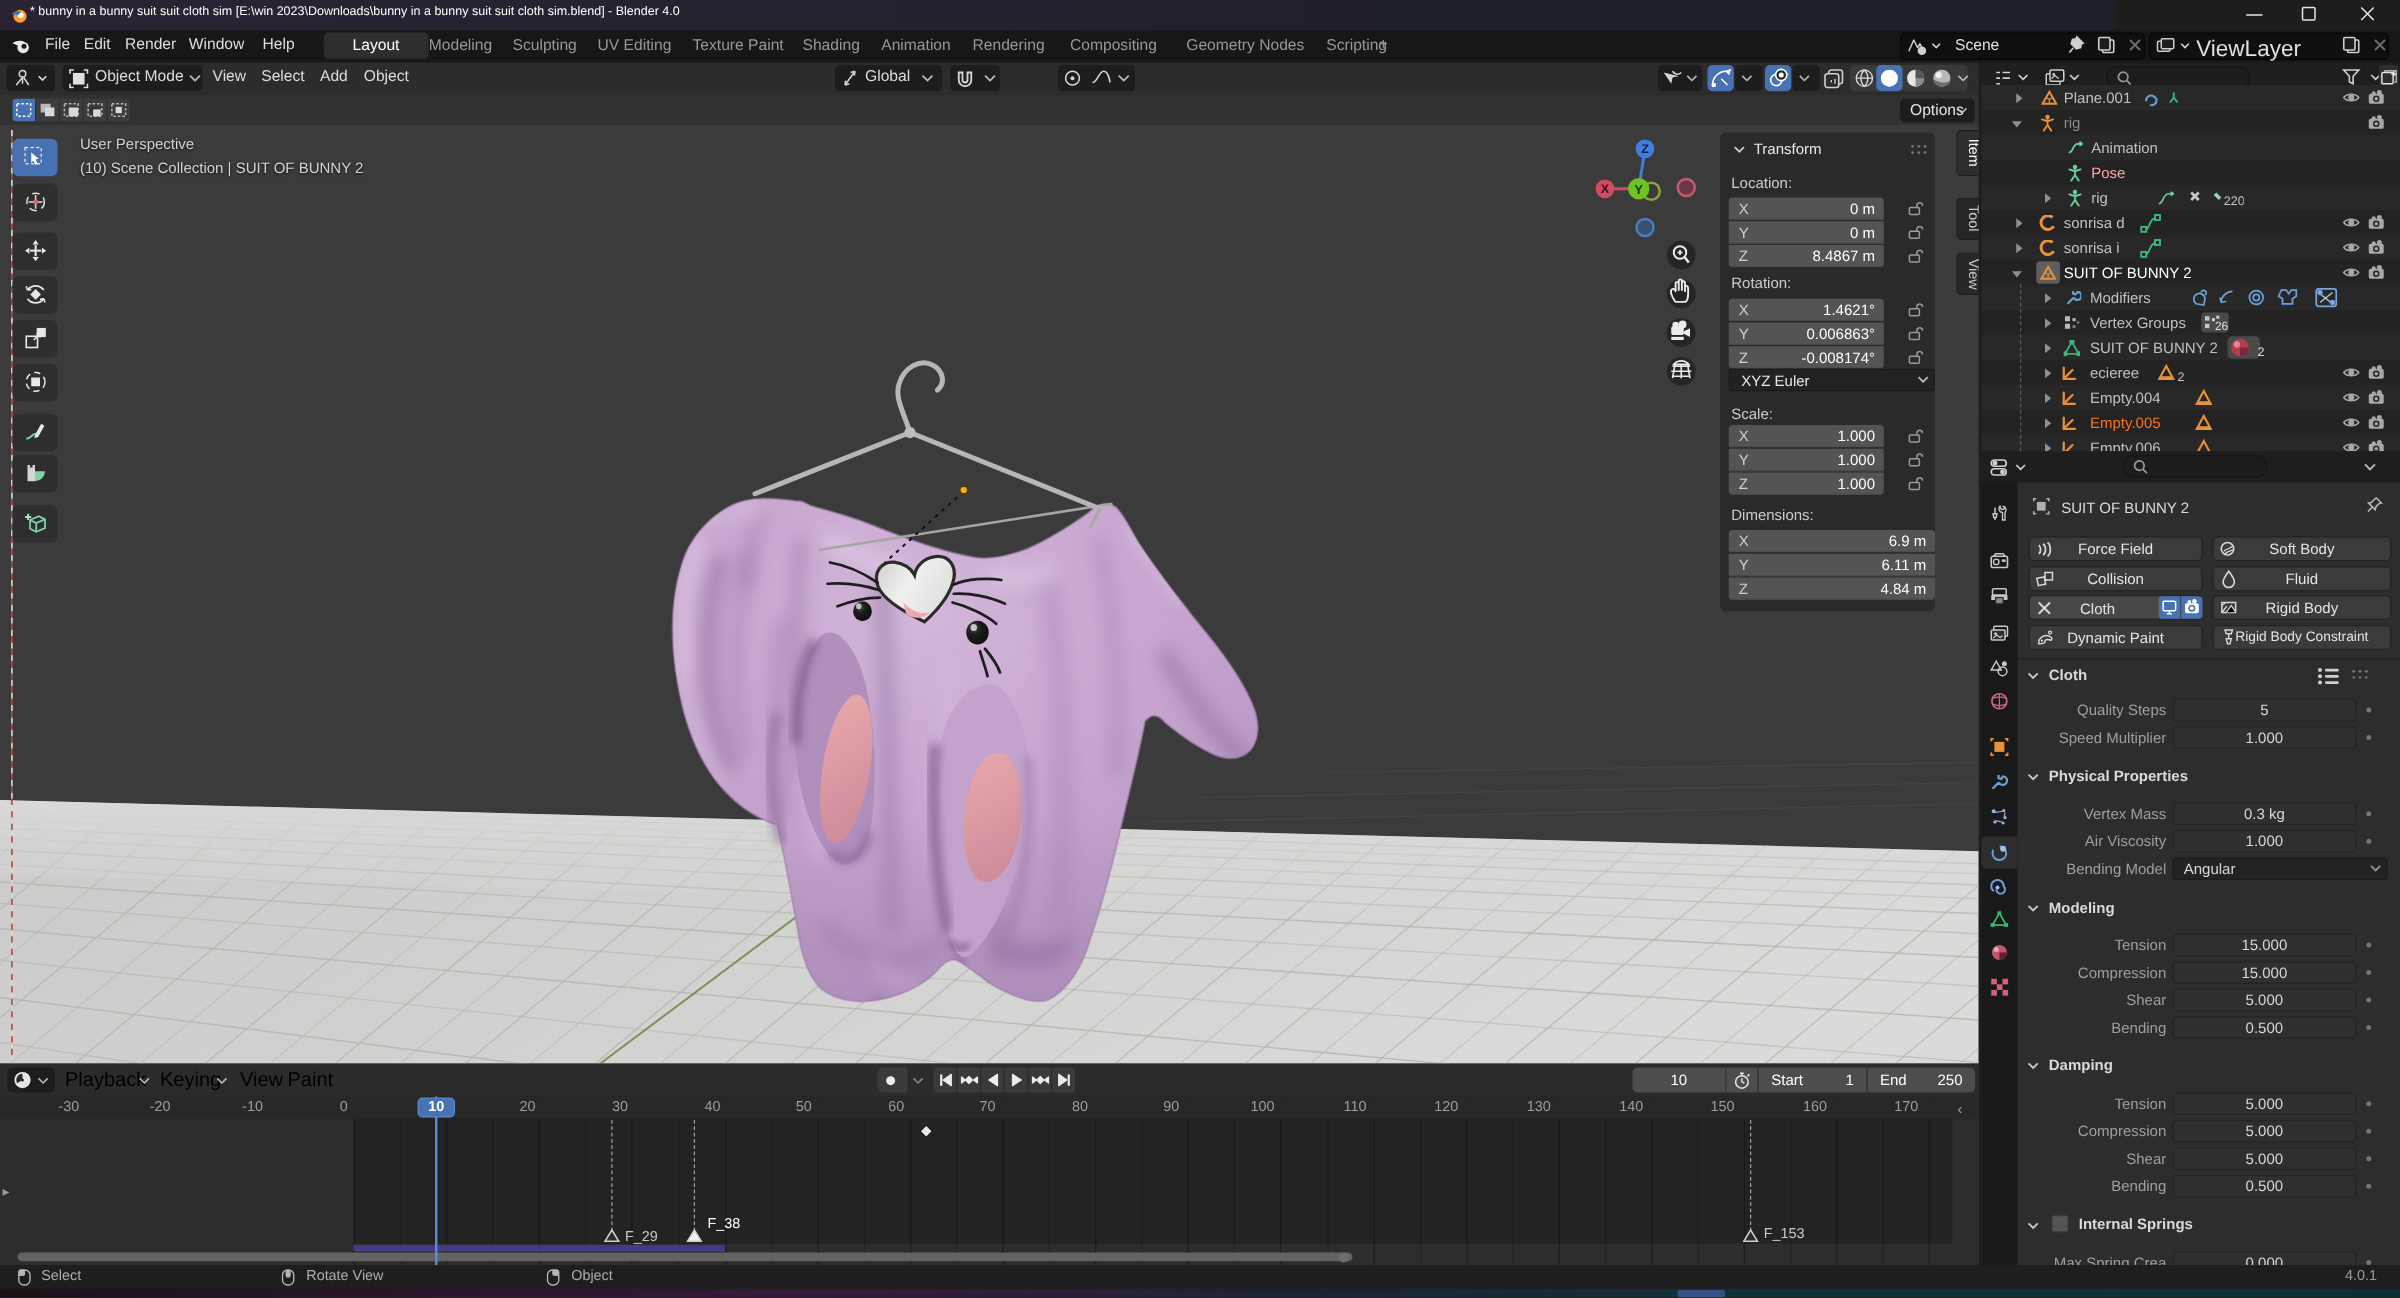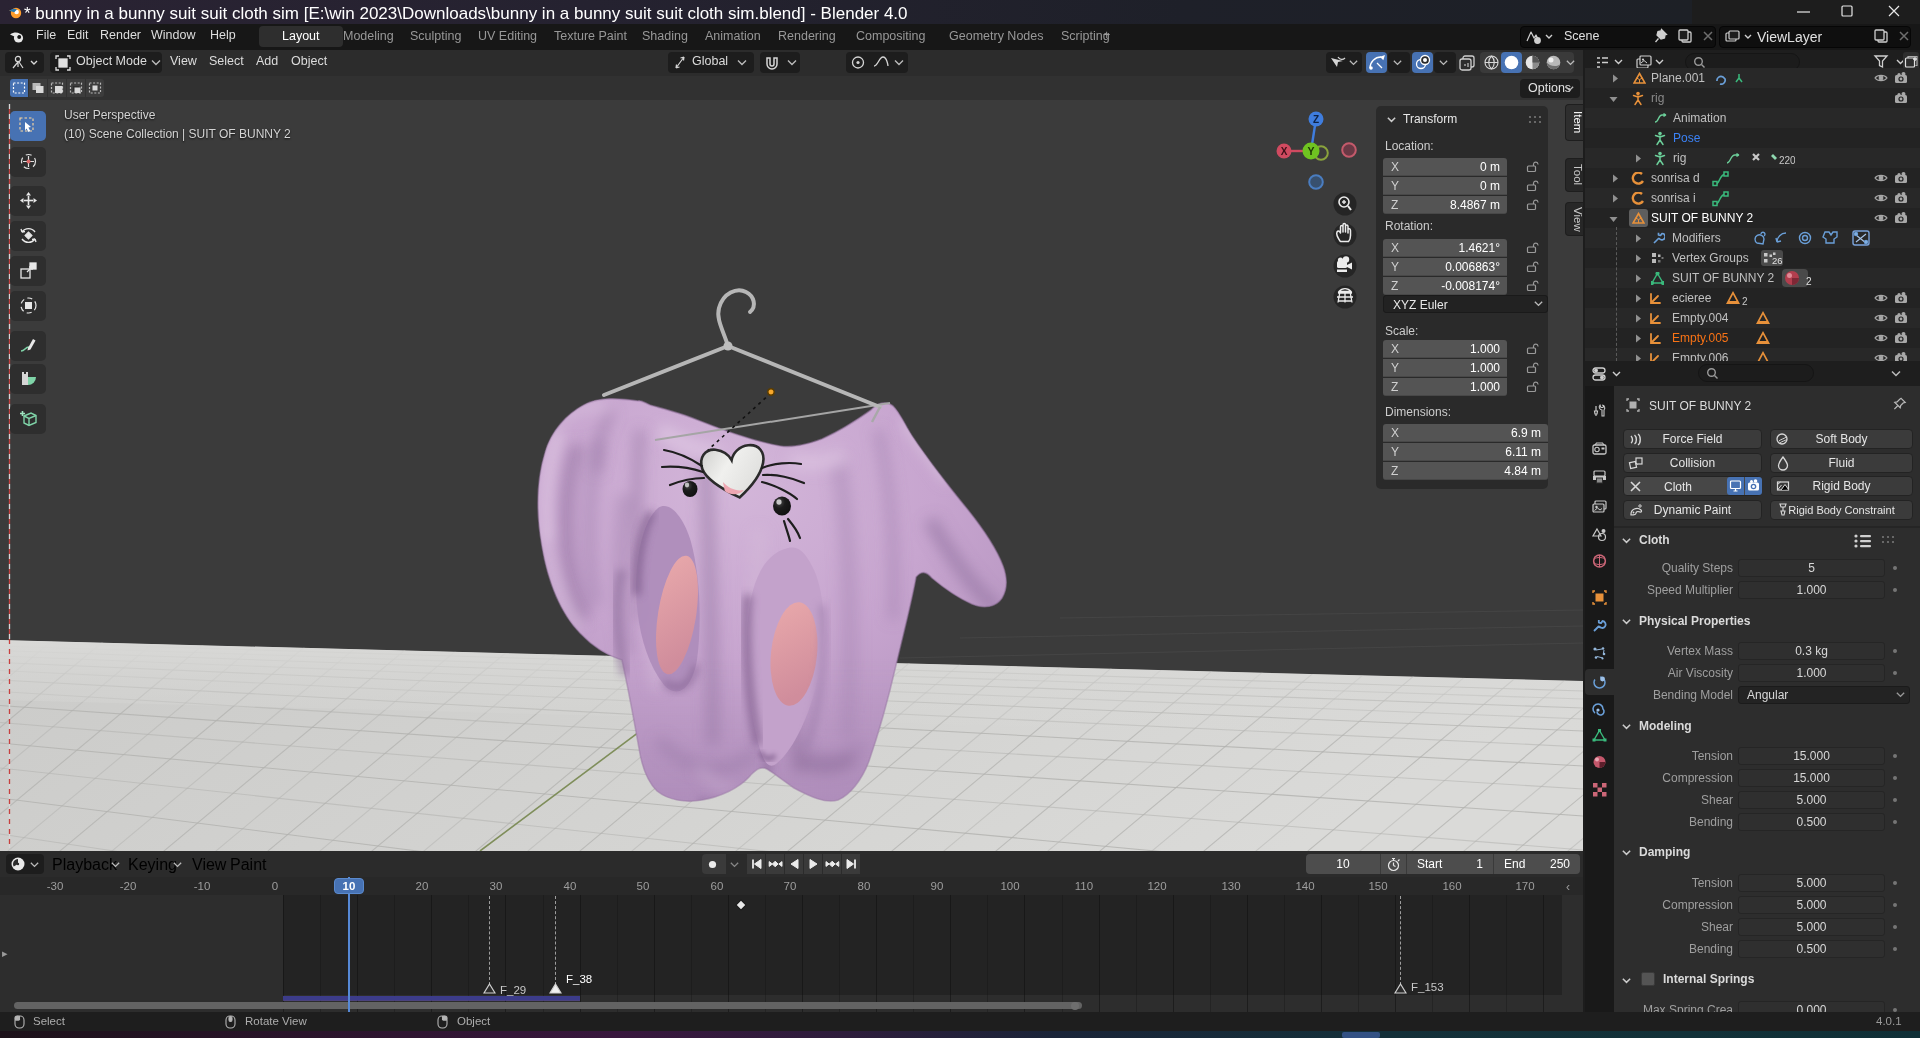--- a/index.html
+++ b/index.html
@@ -1,18 +1,18 @@
 <!DOCTYPE html>
 <html><head><meta charset="utf-8"><style>
 html,body{margin:0;padding:0;background:#1d1d1d;width:1920px;height:1038px;overflow:hidden}
 *{box-sizing:border-box;font-family:"Liberation Sans",sans-serif}
 .abs{position:absolute}
 #stage{position:relative;width:1920px;height:1038px;font-family:"Liberation Sans",sans-serif}
 
-#titlebar{left:0;top:0;width:1692px;height:24px;background:linear-gradient(90deg,#2a2333 0%,#252230 35%,#1e2029 70%,#1d2026 100%);color:#fff;font-size:17px}
+#titlebar{left:0;top:0;width:1692px;height:24px;background:linear-gradient(90deg,#2a2333 0%,#252230 35%,#1e2029 70%,#1d2026 100%);color:#fff;font-size:10px}
 #menubar{left:0;top:24px;width:1920px;height:26px;background:#171717;color:#d6d6d6;font-size:12.5px}
 .mitem{position:absolute;top:4px;color:#dedede}
 .wtab{position:absolute;top:2px;height:21px;line-height:21px;padding:0 23px;color:#989898;border-radius:4px}
 .wtab.act{background:#2e2e2e;color:#fff}
 
 #vheader{left:0;top:50px;width:1583px;height:26px;background:#2c2c2c;color:#dcdcdc;font-size:12.5px}
 #tsettings{left:0;top:76px;width:1583px;height:24px;background:#313131}
 .pill{position:absolute;background:#1d1d1d;border-radius:4px;color:#e3e3e3}
 
 #viewport{left:0;top:100px;width:1583px;height:751px;background:#3b3b3b;overflow:hidden}
@@ -88,21 +88,21 @@
  <span class="wtab" style="left:755px">Rendering</span>
  <span class="wtab" style="left:833px">Compositing</span>
  <span class="wtab" style="left:926px">Geometry Nodes</span>
  <span class="wtab" style="left:1038px">Scripting</span>
  <span class="mitem" style="left:1103px;color:#9a9a9a">+</span>
 </div>
 
 <div class="abs" style="left:1520px;top:26px;width:196px;height:22px;background:#0f0f0f;border:1px solid #060606;border-radius:4px"></div>
 <div class="abs" style="left:1719px;top:26px;width:192px;height:22px;background:#0f0f0f;border:1px solid #060606;border-radius:4px"></div>
 <div class="abs" style="left:1564px;top:29px;color:#e0e0e0;font-size:12.5px">Scene</div>
-<div class="abs" style="left:1757px;top:29px;color:#e0e0e0;font-size:14px">ViewLayer</div>
+<div class="abs" style="left:1757px;top:29px;color:#e0e0e0;font-size:18px">ViewLayer</div>
 <svg class="abs" style="left:1524px;top:28px" width="30" height="18" viewBox="0 0 30 18" fill="none" stroke="#cfcfcf" stroke-width="1.2">
       <path d="M3 13 l4-9 3 6 2-3 3 6" stroke-linejoin="round"></path>
       <circle cx="13.5" cy="12.5" r="3.4" fill="#cfcfcf" stroke="none"></circle>
       <path d="M22 7 l3 3 3-3" stroke-width="1.4"></path>
     </svg>
 <svg class="abs" style="left:1654px;top:28px" width="62" height="18" viewBox="0 0 62 18" fill="none" stroke="#cfcfcf" stroke-width="1.3">
       <path d="M7.5 1.5 l5 5 -1.5 0.5 -0.5 3 -3.5 1 -4-4 1-3.5 3-0.5 Z" fill="#cfcfcf"></path>
       <path d="M4.5 10.5 l-3 3.5"></path>
       <rect x="28" y="4" width="9" height="10" rx="1"></rect>
       <rect x="25" y="2" width="9" height="10" rx="1" fill="#1d1d1d"></rect>
@@ -741,21 +741,21 @@
 <svg class="abs" style="left:68px;top:4px" width="15" height="13" viewBox="0 0 15 13" fill="none" stroke="#6ccf9a" stroke-width="1.4">
           <path d="M2 10 C6 10 5 3 9 3 L13 3 M13 3 l-2.5-1.5 M13 3 l-2.5 1.5"></path>
         </svg>
 <span class="abs" style="left:88px;top:3px;color:#c0c0c0">Animation</span>
 </div>
 <div class="orow" style="top:78px">
 <svg class="abs" style="left:68px;top:3px" width="14" height="15" viewBox="0 0 14 15" fill="none" stroke="#6ccf9a" stroke-width="1.5" stroke-linecap="round">
           <circle cx="7" cy="2.5" r="1.8" fill="#6ccf9a" stroke="none"></circle>
           <path d="M7 5 v4 M7 6 L2.5 4.5 M7 6 L11.5 4.5 M7 9 L4 13.5 M7 9 L10 13.5"></path>
         </svg>
-<span class="abs" style="left:88px;top:3px;color:#3b82f6">Pose</span>
+<span class="abs" style="left:88px;top:3px;color:#fca5a5">Pose</span>
 </div>
 <div class="orow stripe" style="top:98px">
 <svg class="abs" style="left:49px;top:6px" width="9" height="9" viewBox="0 0 9 9" fill="#909090">
           <path d="M2 0.5 l5 4 -5 4 Z"></path>
         </svg>
 <svg class="abs" style="left:68px;top:3px" width="14" height="15" viewBox="0 0 14 15" fill="none" stroke="#6ccf9a" stroke-width="1.5" stroke-linecap="round">
           <circle cx="7" cy="2.5" r="1.8" fill="#6ccf9a" stroke="none"></circle>
           <path d="M7 5 v4 M7 6 L2.5 4.5 M7 6 L11.5 4.5 M7 9 L4 13.5 M7 9 L10 13.5"></path>
         </svg>
 <svg class="abs" style="left:140px;top:3px" width="70" height="15" viewBox="0 0 70 15" fill="none">

